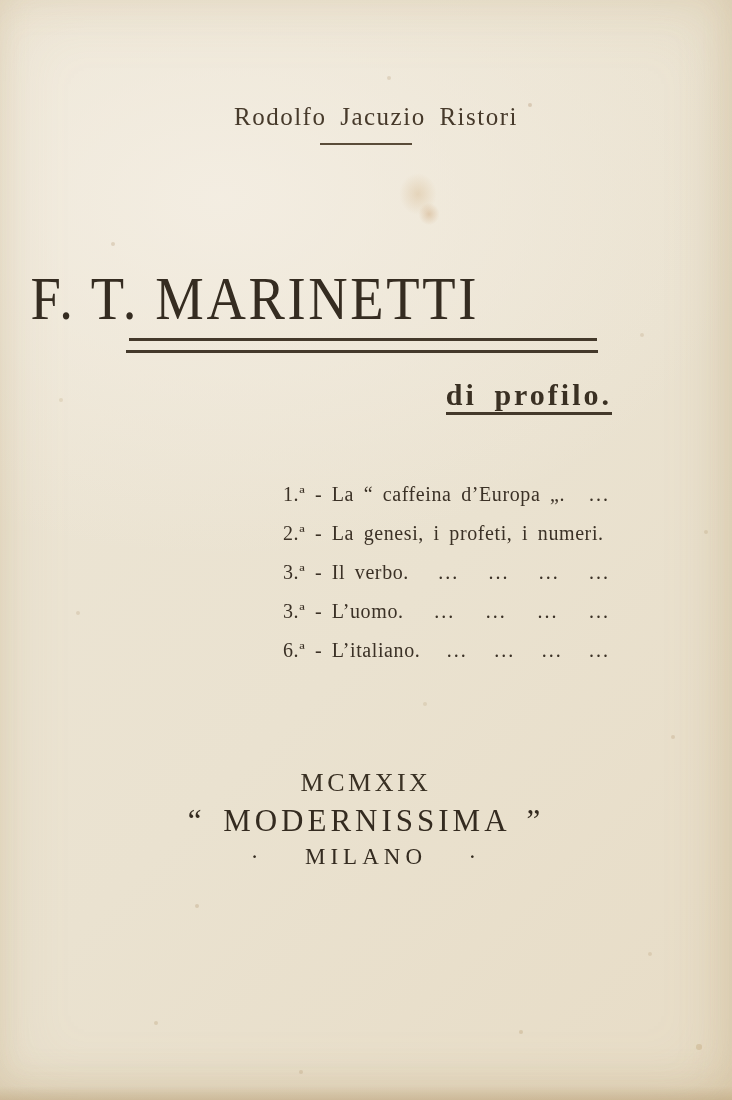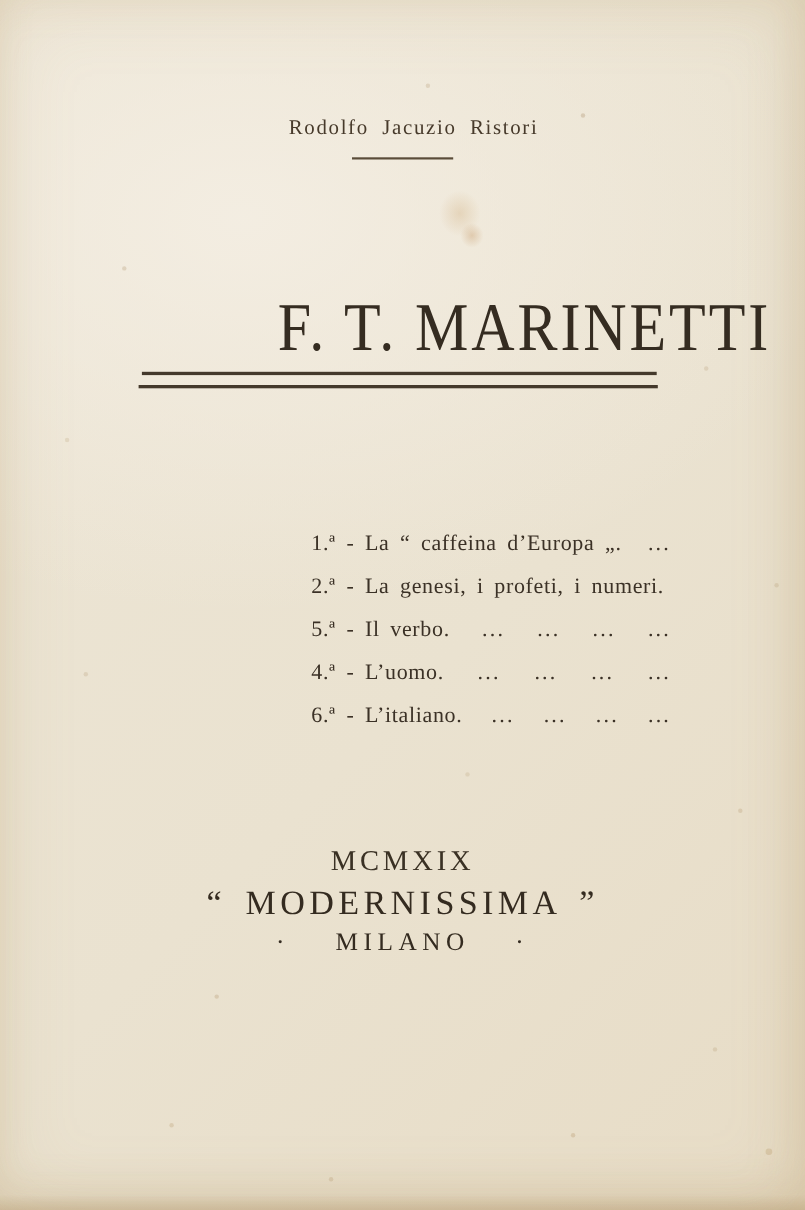--- a/index.html
+++ b/index.html
@@ -55,32 +55,32 @@
       60px 399px 0 1px rgba(150,110,60,0.14),
       672px 736px 0 1px rgba(150,110,60,0.18),
       424px 703px 0 1px rgba(150,110,60,0.14),
       155px 1022px 0 1px rgba(160,118,64,0.20),
       698px 1046px 0 2px rgba(170,130,70,0.22);
   }
 
   
   .author-block { position: absolute; top: 103px; left: 0; width: 100%; text-align: center; }
   .author {
-    font-size: 19px; line-height: 28px;
+    font-size: 25px; line-height: 28px;
     letter-spacing: 1.5px; word-spacing: 6px;
     color: #473a2b;
     margin-left: 20px;
   }
   .author-rule {
     width: 92px; height: 2px; margin: 12px auto 0;
     background: #5a4c39;
   }
 
   
-  .title-block { position: absolute; top: 267px; left: 0; width: 100%; text-align: right; }
+  .title-block { position: absolute; top: 267px; left: 0; width: 100%; text-align: left; }
   .title {
     display: inline-block; margin: 0;
     font-size: 62px; line-height: 1; font-weight: 400;
     letter-spacing: 3px;
     color: #352c21;
     transform: scaleX(0.88);
     transform-origin: 50% 50%;
     white-space: pre;
   }
   .title-rules { position: absolute; top: 338px; left: 127px; width: 470px; }
@@ -155,42 +155,45 @@
   </header>
 
   <div class="title-block">
     <h1 class="title">F. T. MARINETTI</h1>
   </div>
   <div class="title-rules">
     <div class="rule-1"></div>
     <div class="rule-2"></div>
   </div>
 
+  <div class="subtitle-wrap">
+    <h2 class="subtitle">di profilo.</h2>
+  </div>
 
   <ol class="contents">
     <li class="toc-row">
       <span class="item-label">1.ª - La “ caffeina d’Europa „.</span>
       <span class="leaders">
         <span class="dots">...</span>
       </span>
     </li>
     <li class="toc-row">
       <span class="item-label">2.ª - La genesi, i profeti, i numeri.</span>
     </li>
     <li class="toc-row">
-      <span class="item-label">5.ª - Il verbo.</span>
-      <span class="leaders">
-        <span class="dots">...</span>
-        <span class="dots">...</span>
-        <span class="dots">...</span>
-        <span class="dots">...</span>
-      </span>
-    </li>
-    <li class="toc-row">
-      <span class="item-label">4.ª - L’uomo.</span>
+      <span class="item-label">3.ª - Il verbo.</span>
+      <span class="leaders">
+        <span class="dots">...</span>
+        <span class="dots">...</span>
+        <span class="dots">...</span>
+        <span class="dots">...</span>
+      </span>
+    </li>
+    <li class="toc-row">
+      <span class="item-label">3.ª - L’uomo.</span>
       <span class="leaders">
         <span class="dots">...</span>
         <span class="dots">...</span>
         <span class="dots">...</span>
         <span class="dots">...</span>
       </span>
     </li>
     <li class="toc-row">
       <span class="item-label">6.ª - L’italiano.</span>
       <span class="leaders">

